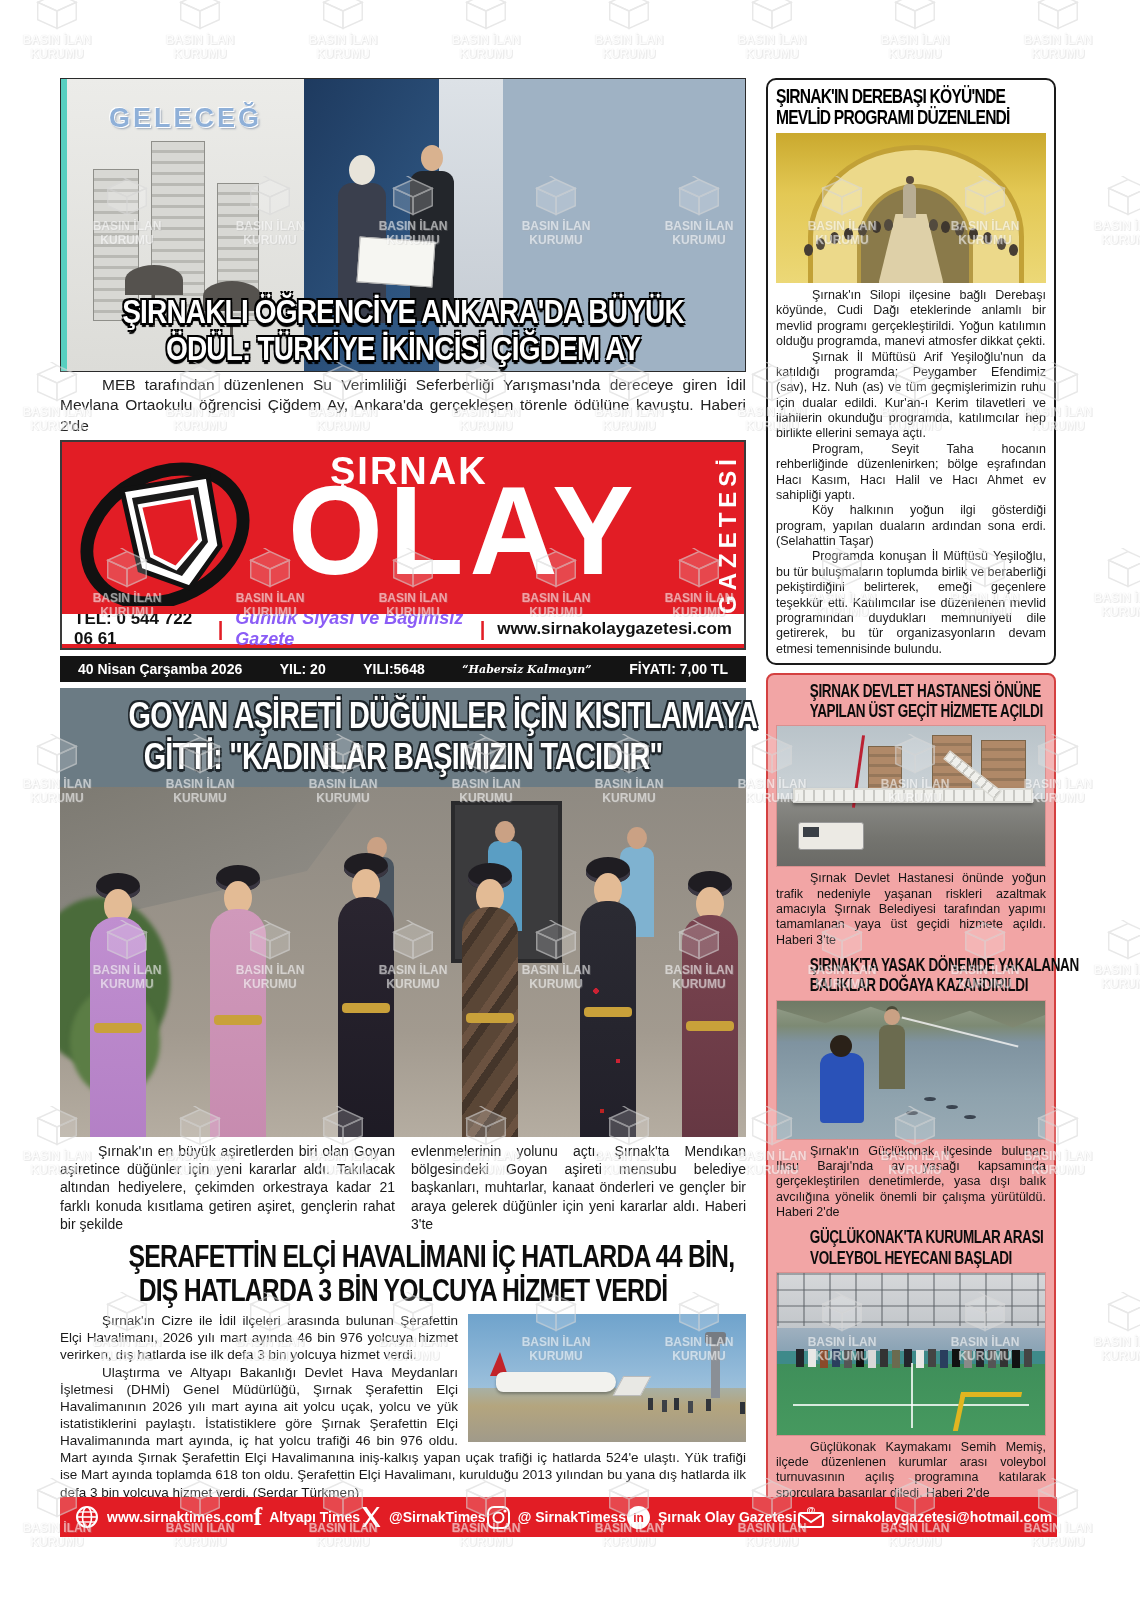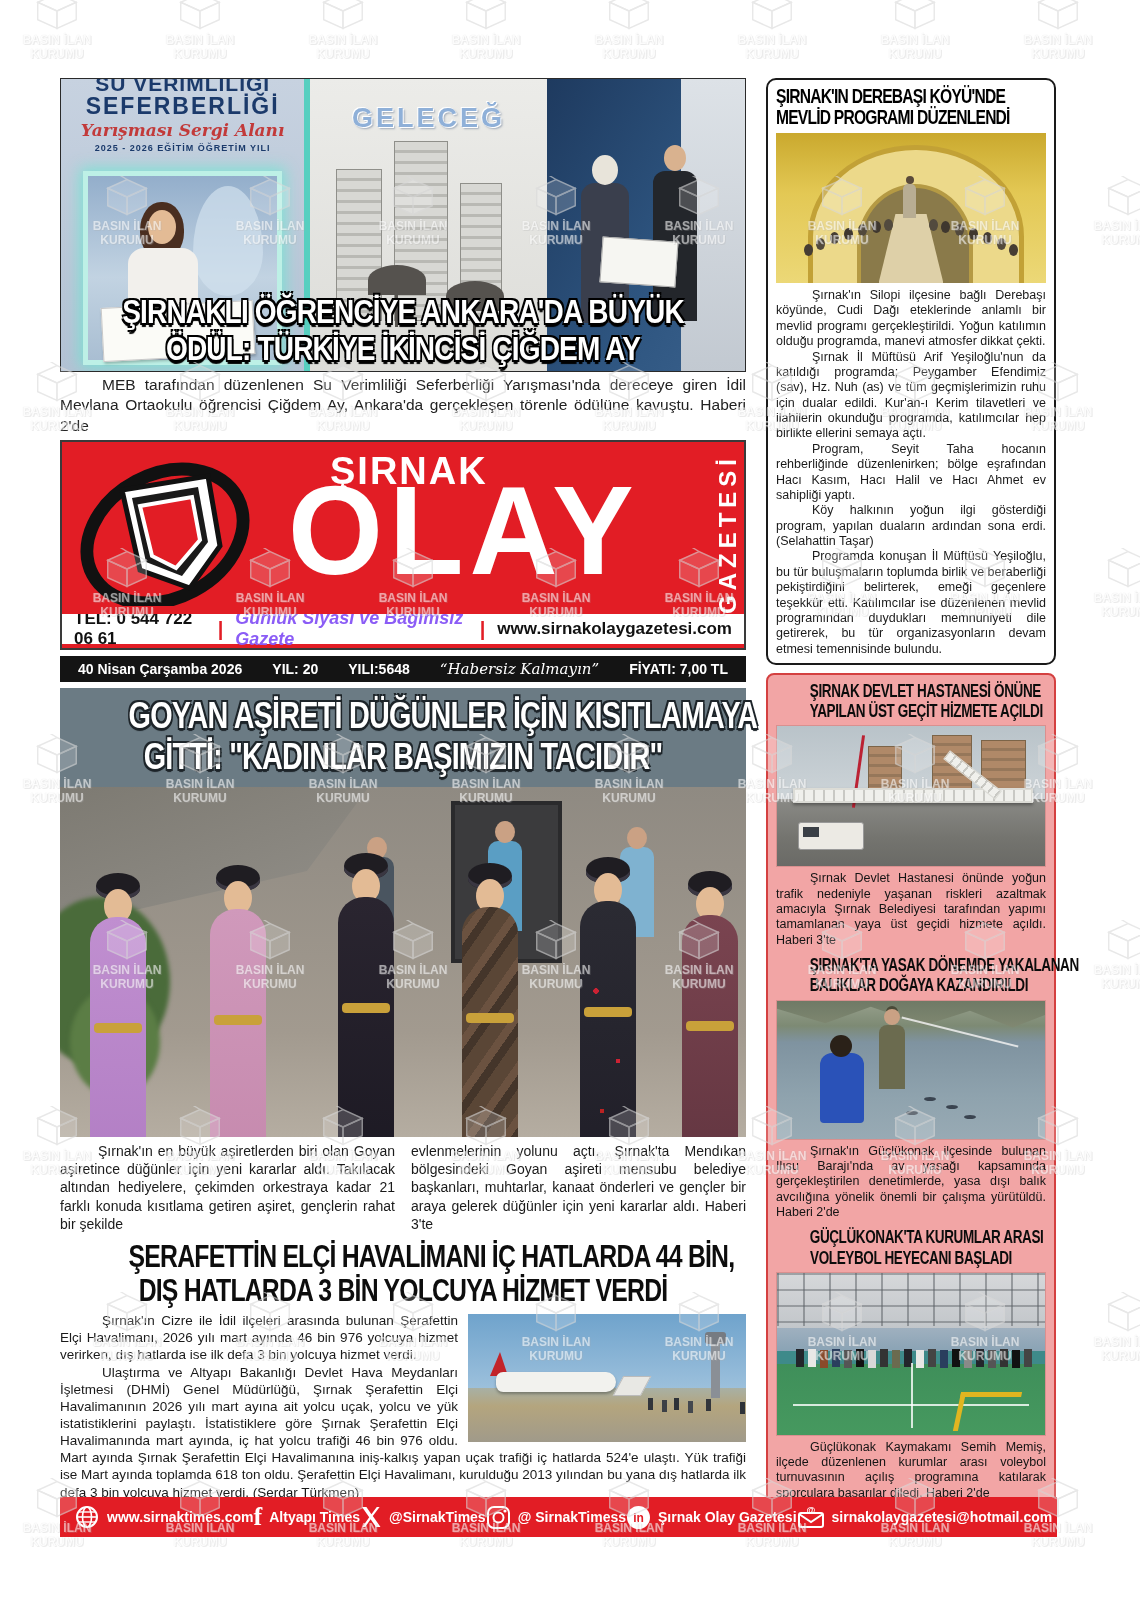--- a/index.html
+++ b/index.html
@@ -57,21 +57,21 @@
              writing-mode:vertical-rl;transform:rotate(180deg);font-size:24px;font-weight:800;color:#fff;letter-spacing:5px;}
   .mast-white{height:30px;background:#fff;display:flex;align-items:center;gap:12px;padding:0 12px;}
   .mw-tel{font-size:17px;font-weight:bold;color:#111;}
   .mw-sep{color:#e21d25;font-weight:800;font-size:20px;}
   .mw-slogan{font-size:18px;font-weight:bold;font-style:italic;color:#8b5cf6;}
   .mw-site{font-size:17px;font-weight:bold;color:#111;}
   .mast-underline{height:4px;background:#e21d25;}
   
   .datebar{margin-top:6px;height:26px;background:#141414;color:#fff;display:flex;align-items:center;
            justify-content:space-between;padding:0 18px;font-size:14px;font-weight:bold;}
-  .db-motto{font-family:"DejaVu Serif",serif;font-style:italic;font-weight:normal;font-size:15px;}
+  .db-motto{font-family:"DejaVu Serif",serif;font-style:italic;font-weight:bold;font-size:11px;}
   
   .g-head{margin-top:6px;background:#6b7b84;padding:8px 0 10px;}
   .g-line{display:block;text-align:center;white-space:nowrap;font-weight:800;font-size:36px;line-height:1.12;color:#fff;
           letter-spacing:-1px;transform:scaleX(.8);transform-origin:center top;
           text-shadow:-2px -2px 0 #1d2429,2px -2px 0 #1d2429,-2px 2px 0 #1d2429,2px 2px 0 #1d2429,0 3px 1px #1d2429;}
   .g-photo{position:relative;height:350px;overflow:hidden;background:linear-gradient(180deg,#8f8a82,#a29a8f 70%,#b5ada1);}
   .rocks{position:absolute;left:0;top:0;width:45%;height:40%;background:linear-gradient(160deg,#7d7a72,#93908a);clip-path:polygon(0 0,100% 0,80% 60%,0 100%);}
   .door{position:absolute;left:57%;top:4%;width:15%;height:44%;background:#3b3b3d;border:4px solid #2a2a2c;}
   .foliage{position:absolute;border-radius:50%;filter:blur(2px);}
   .bgman{position:absolute;width:34px;height:90px;border-radius:10px 10px 0 0;}
@@ -161,33 +161,20 @@
   .f-fb{font-size:26px;font-weight:800;line-height:1;font-family:"Liberation Serif",serif;}
 </style>
 </head>
 <body>
 
 <div class="page">
 
   <div class="left-col">
 
     <div class="montage">
-      <div class="panel panel-poster">
-        <div class="poster-t1">SU VERİMLİLİĞİ</div>
-        <div class="poster-t2">SEFERBERLİĞİ</div>
-        <div class="poster-script">Yarışması Sergi Alanı</div>
-        <div class="poster-season">2025 - 2026 EĞİTİM ÖĞRETİM YILI</div>
-        <div class="poster-frame">
-          <div class="droplet"></div>
-          <div class="girl-hair"></div>
-          <div class="girl-face"></div>
-          <div class="girl-body"></div>
-          <div class="girl-cert"></div>
-        </div>
-      </div>
       <div class="panel panel-sketch">
         <div class="sketch-word">GELECEĞ</div>
         <div class="bld" style="left:26px;top:90px;width:44px;height:150px;"></div>
         <div class="bld" style="left:84px;top:62px;width:52px;height:178px;"></div>
         <div class="bld" style="left:150px;top:104px;width:40px;height:136px;"></div>
         <div class="umbrella" style="left:58px;top:186px;"></div>
         <div class="umbrella" style="left:136px;top:202px;"></div>
       </div>
       <div class="panel panel-award">
         <div class="aw-banner"></div>

